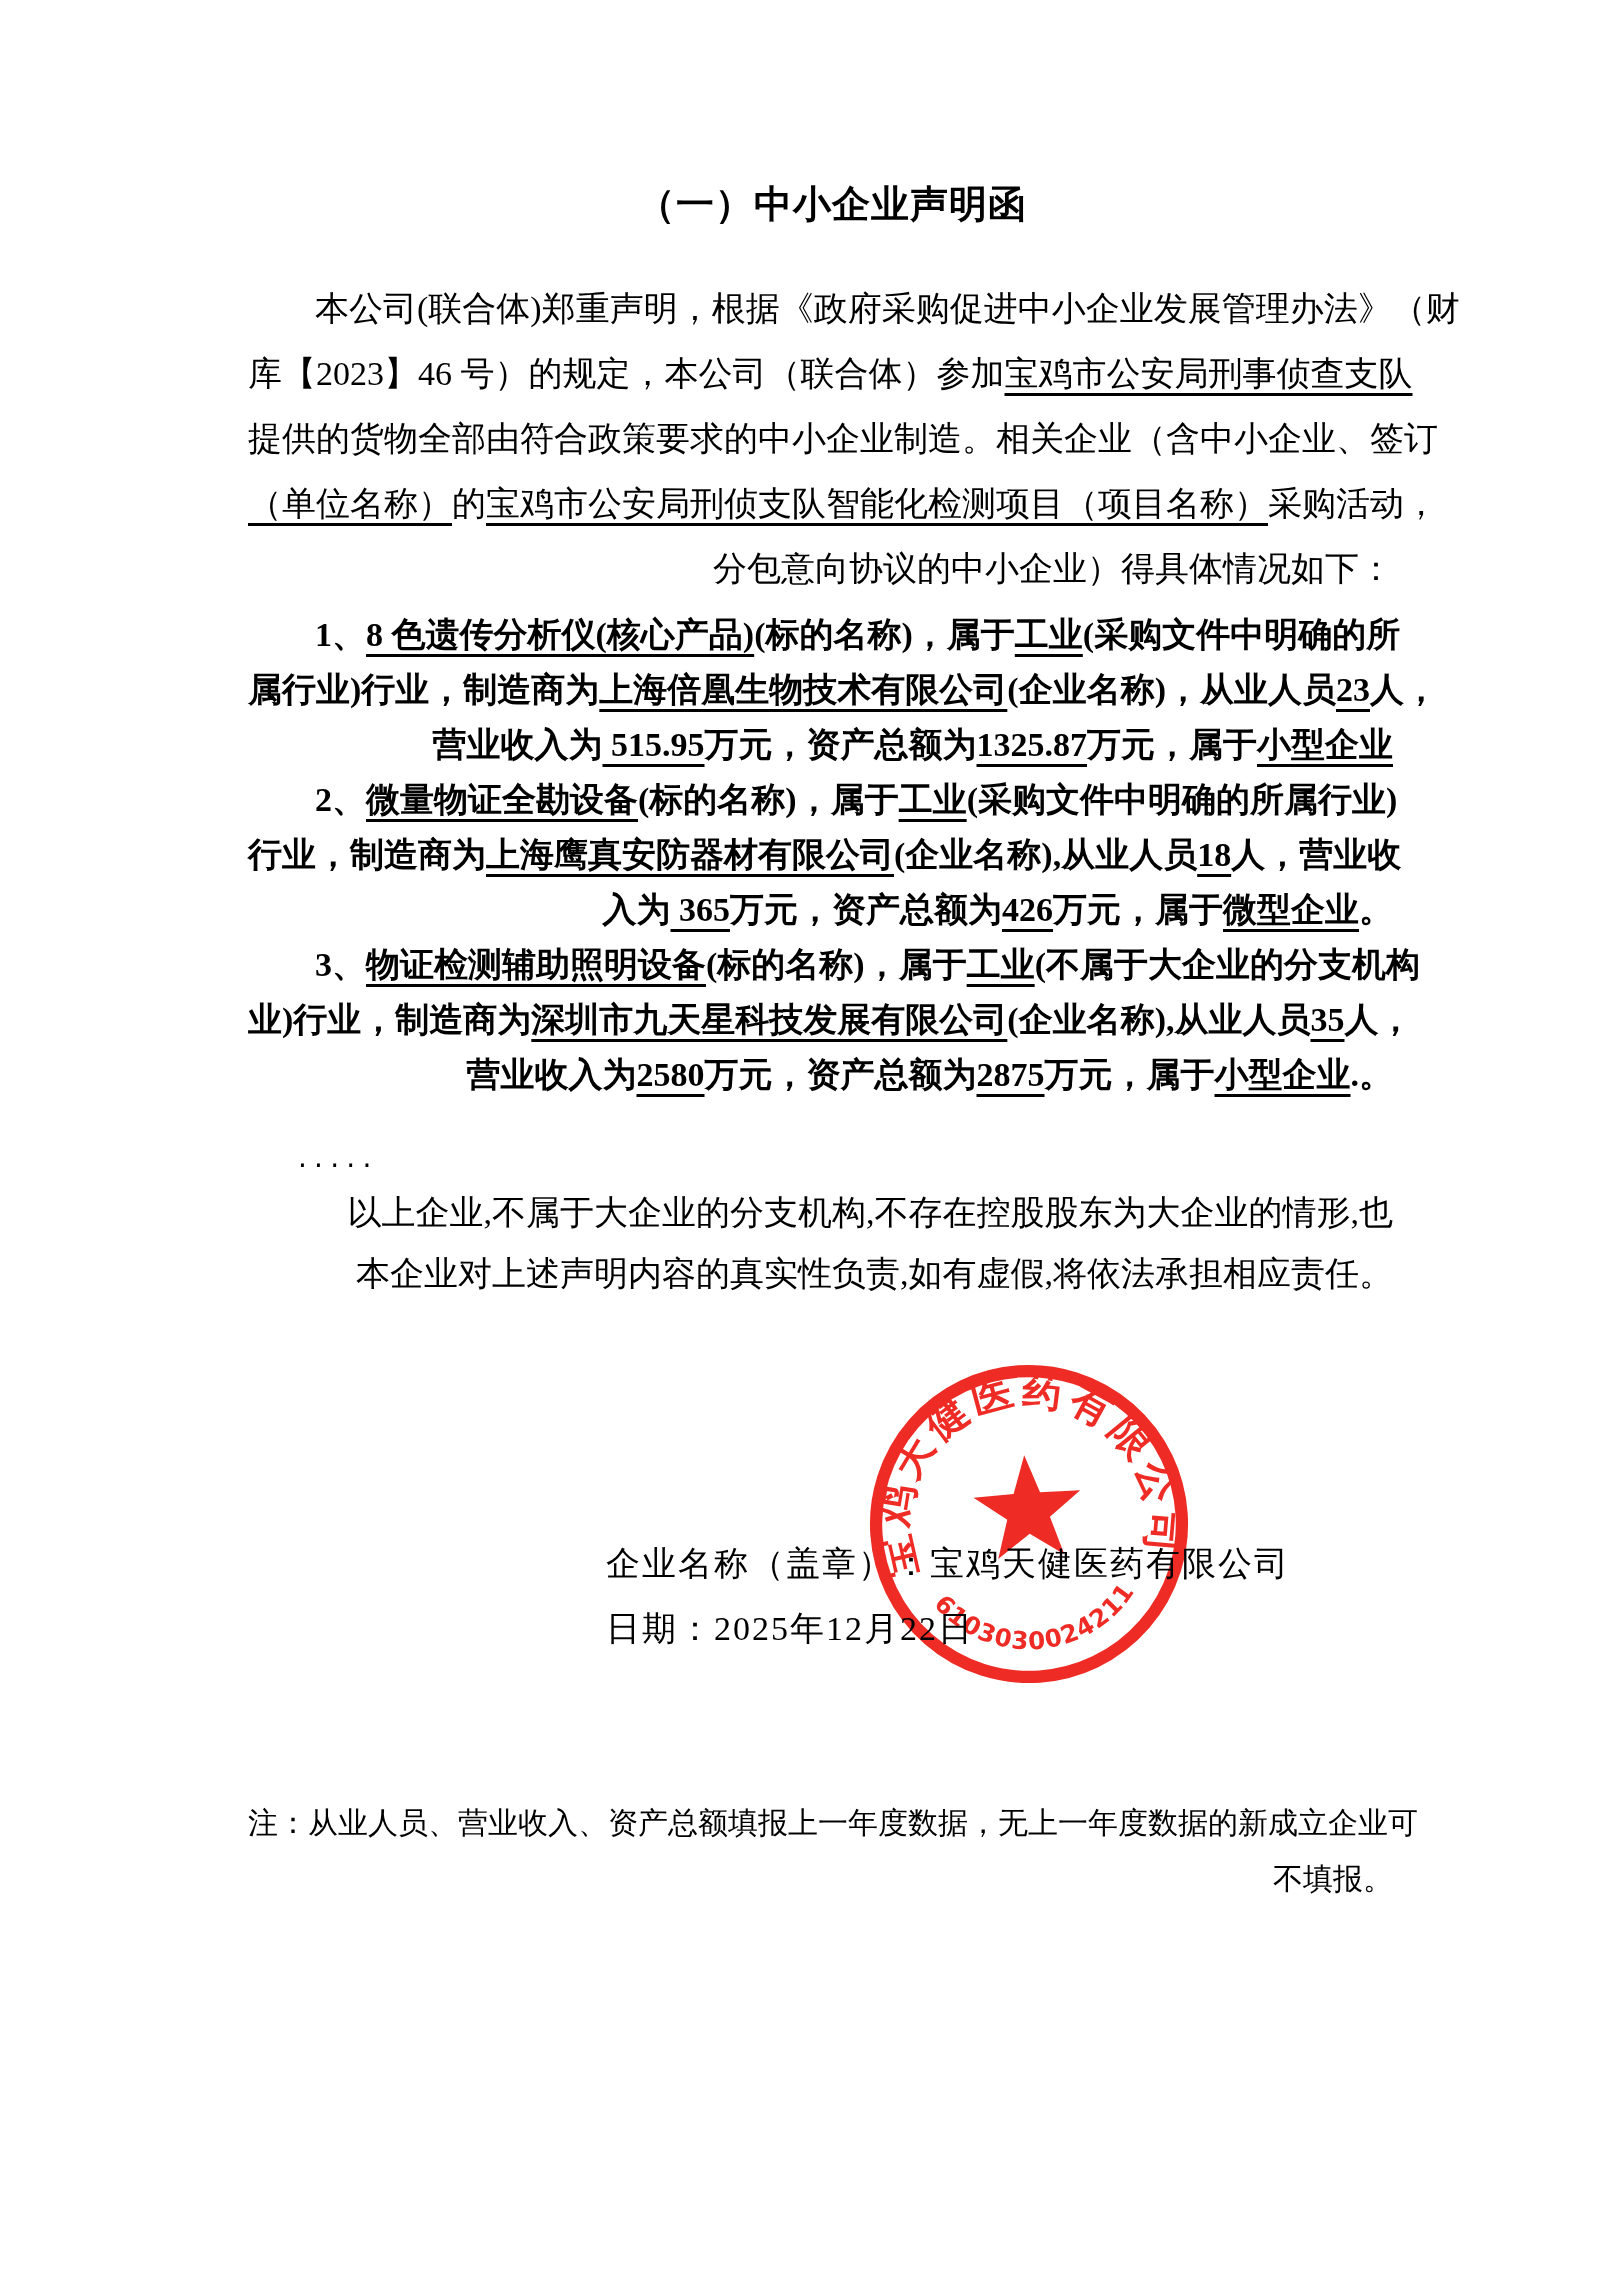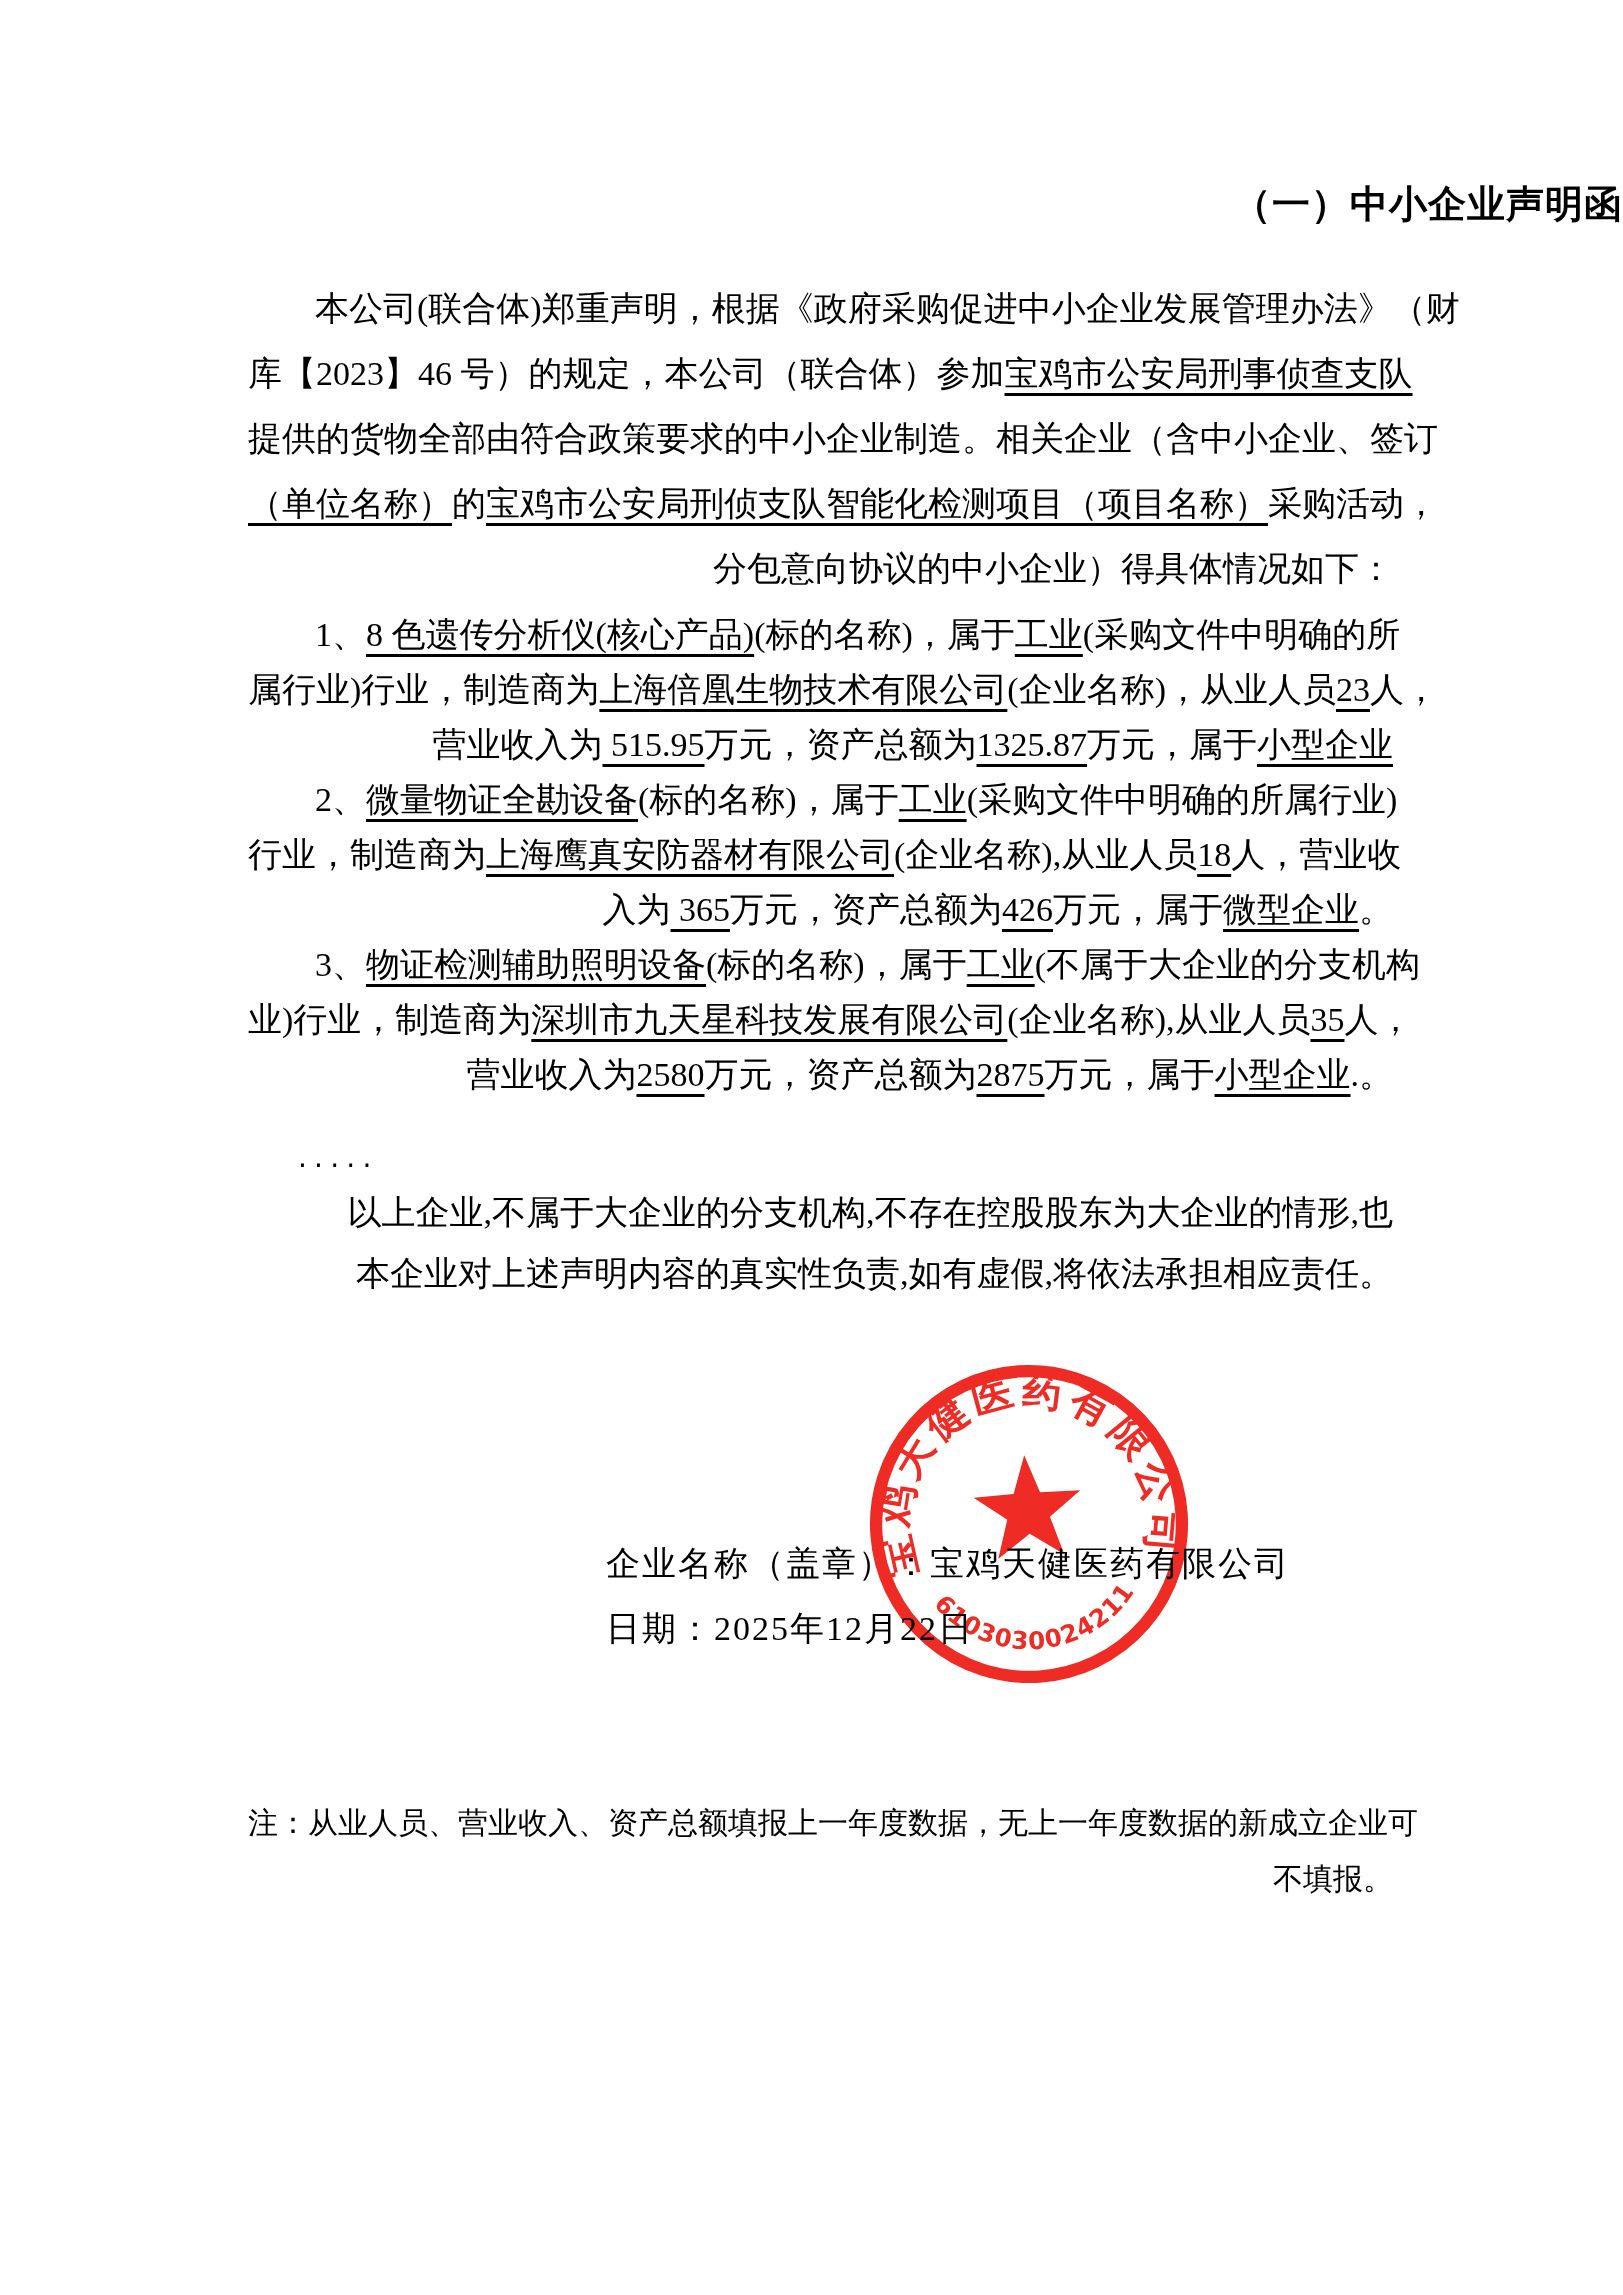--- a/index.html
+++ b/index.html
@@ -7,27 +7,27 @@
     position:relative;
     width:1623px;height:2295px;
     background:#ffffff;
     font-family:"Liberation Serif","DejaVu Serif",serif;
     color:#000;
     overflow:hidden;
   }
   .abs{position:absolute;}
   .title{
     left:41px;top:180px;width:1582px;
-    text-align:right;
+    text-align:center;
     font-size:38px;line-height:49px;font-weight:600;letter-spacing:1px;
     white-space:nowrap;
   }
   .block{left:248px;width:1145px;font-size:34px;text-align:right;}
   .p1{top:276px;line-height:65px;}
-  .items{top:607px;line-height:55px;}
+  .items{top:607px;line-height:55px;font-weight:bold;}
   .closing{top:1182px;line-height:61px;}
   .ln{white-space:nowrap;}
   .ind{padding-left:67px;}
   .u{
     text-decoration:underline;
     text-decoration-thickness:2.6px;
     text-underline-offset:8.2px;
   }
   .dots{
     left:298px;top:1148px;

